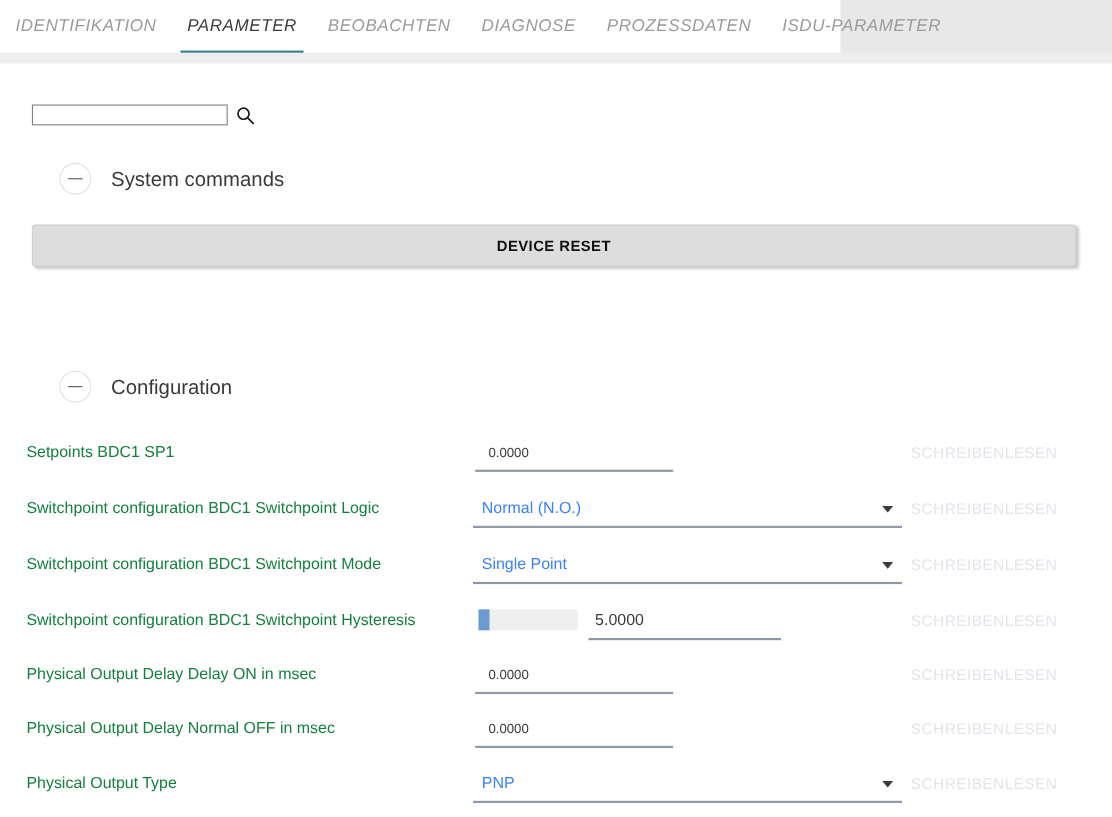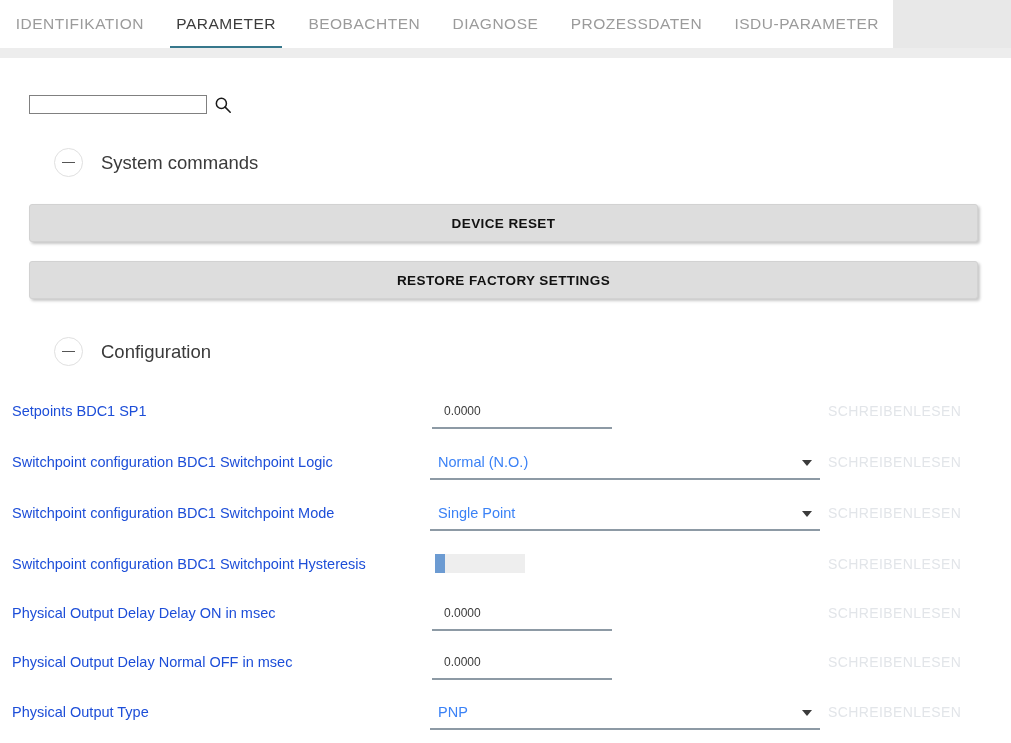--- a/index.html
+++ b/index.html
@@ -20,25 +20,26 @@
   .tabbar-wrap {
     position: absolute;
     top: 0; left: 0;
     width: 1011px;
     height: 48px;
     background: #e8e8e8;
   }
   .tabbar {
     position: absolute;
     top: 0; left: 0;
-    width: 893px;
+    width: 764px;
     height: 48px;
     background: #ffffff;
     display: flex;
     align-items: center;
+    font-style: italic;
   }
   .tab {
     position: relative;
     height: 48px;
     display: flex;
     align-items: center;
     justify-content: center;
     font-size: 15.5px;
     letter-spacing: 0.5px;
     color: #9b9b9b;
@@ -163,24 +164,24 @@
 
   
   .form-row {
     position: absolute;
     left: 0;
     width: 1011px;
     height: 50px;
   }
   .row-label {
     position: absolute;
-    left: 12px;
+    left: 24px;
     top: 12px;
     font-size: 14.5px;
-    color: #1d4ed8;
+    color: #15803d;
     white-space: nowrap;
   }
   .field {
     position: absolute;
     top: 5px;
   }
   .field-num {
     left: 432px;
     width: 180px;
   }
@@ -314,23 +315,20 @@
   <div class="section-header" style="top:90px;">
     <div class="collapse-btn">
       <span class="bar"></span>
     </div>
     <div class="section-title">System commands</div>
   </div>
 
   <div class="action-btn" style="top:146px;">
     <span>DEVICE RESET</span>
   </div>
-  <div class="action-btn" style="top:203px;">
-    <span>RESTORE FACTORY SETTINGS</span>
-  </div>
 
   <div class="section-header" style="top:279px;">
     <div class="collapse-btn">
       <span class="bar"></span>
     </div>
     <div class="section-title">Configuration</div>
   </div>
 
   <div class="form-row" style="top:333px;">
     <div class="row-label">Setpoints BDC1 SP1</div>
@@ -368,20 +366,24 @@
       <span class="row-action">SCHREIBEN</span>
       <span class="row-action">LESEN</span>
     </div>
   </div>
 
   <div class="form-row" style="top:486px;">
     <div class="row-label">Switchpoint configuration BDC1 Switchpoint Hysteresis</div>
     <div class="slider">
       <div class="fill" id="hyst-fill" style="width: 11%;"></div>
     </div>
+    <div class="field field-hyst">
+      <div class="field-value">5.0000</div>
+      <div class="underline"></div>
+    </div>
     <div class="row-actions">
       <span class="row-action">SCHREIBEN</span>
       <span class="row-action">LESEN</span>
     </div>
   </div>
 
   <div class="form-row" style="top:535px;">
     <div class="row-label">Physical Output Delay Delay ON in msec</div>
     <div class="field field-num">
       <div class="field-value">0.0000</div>

